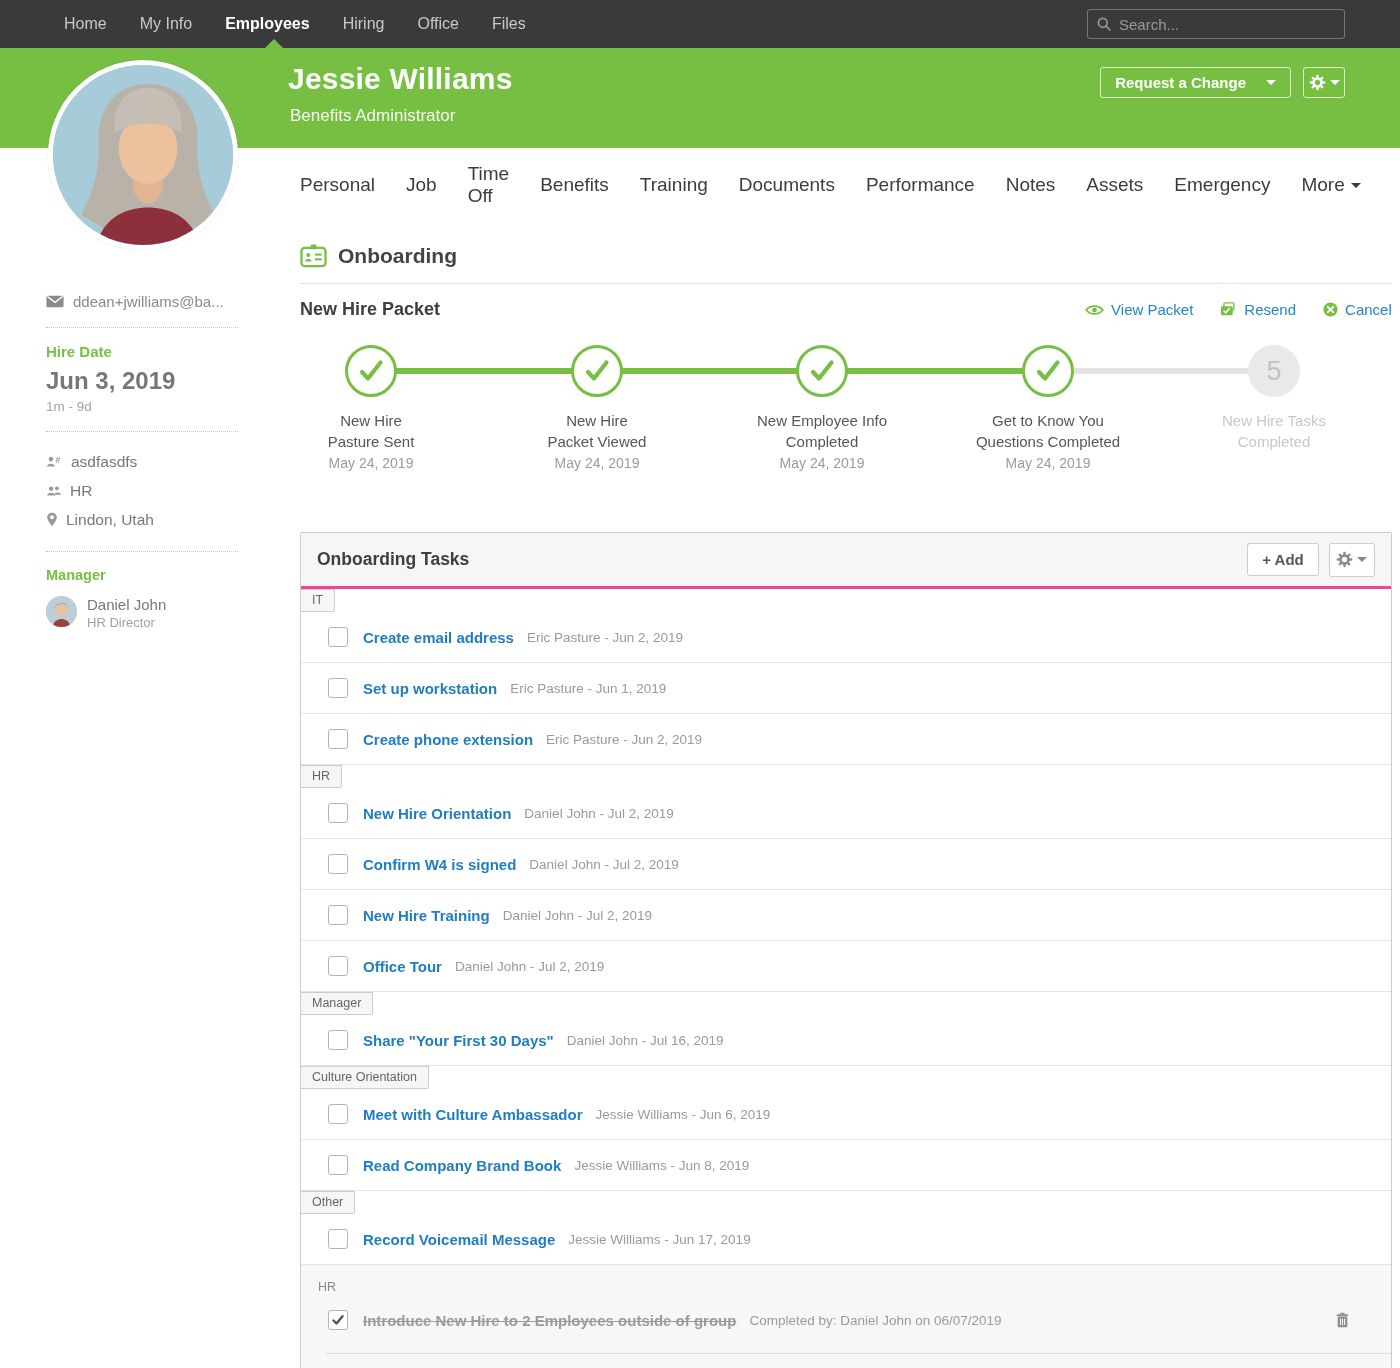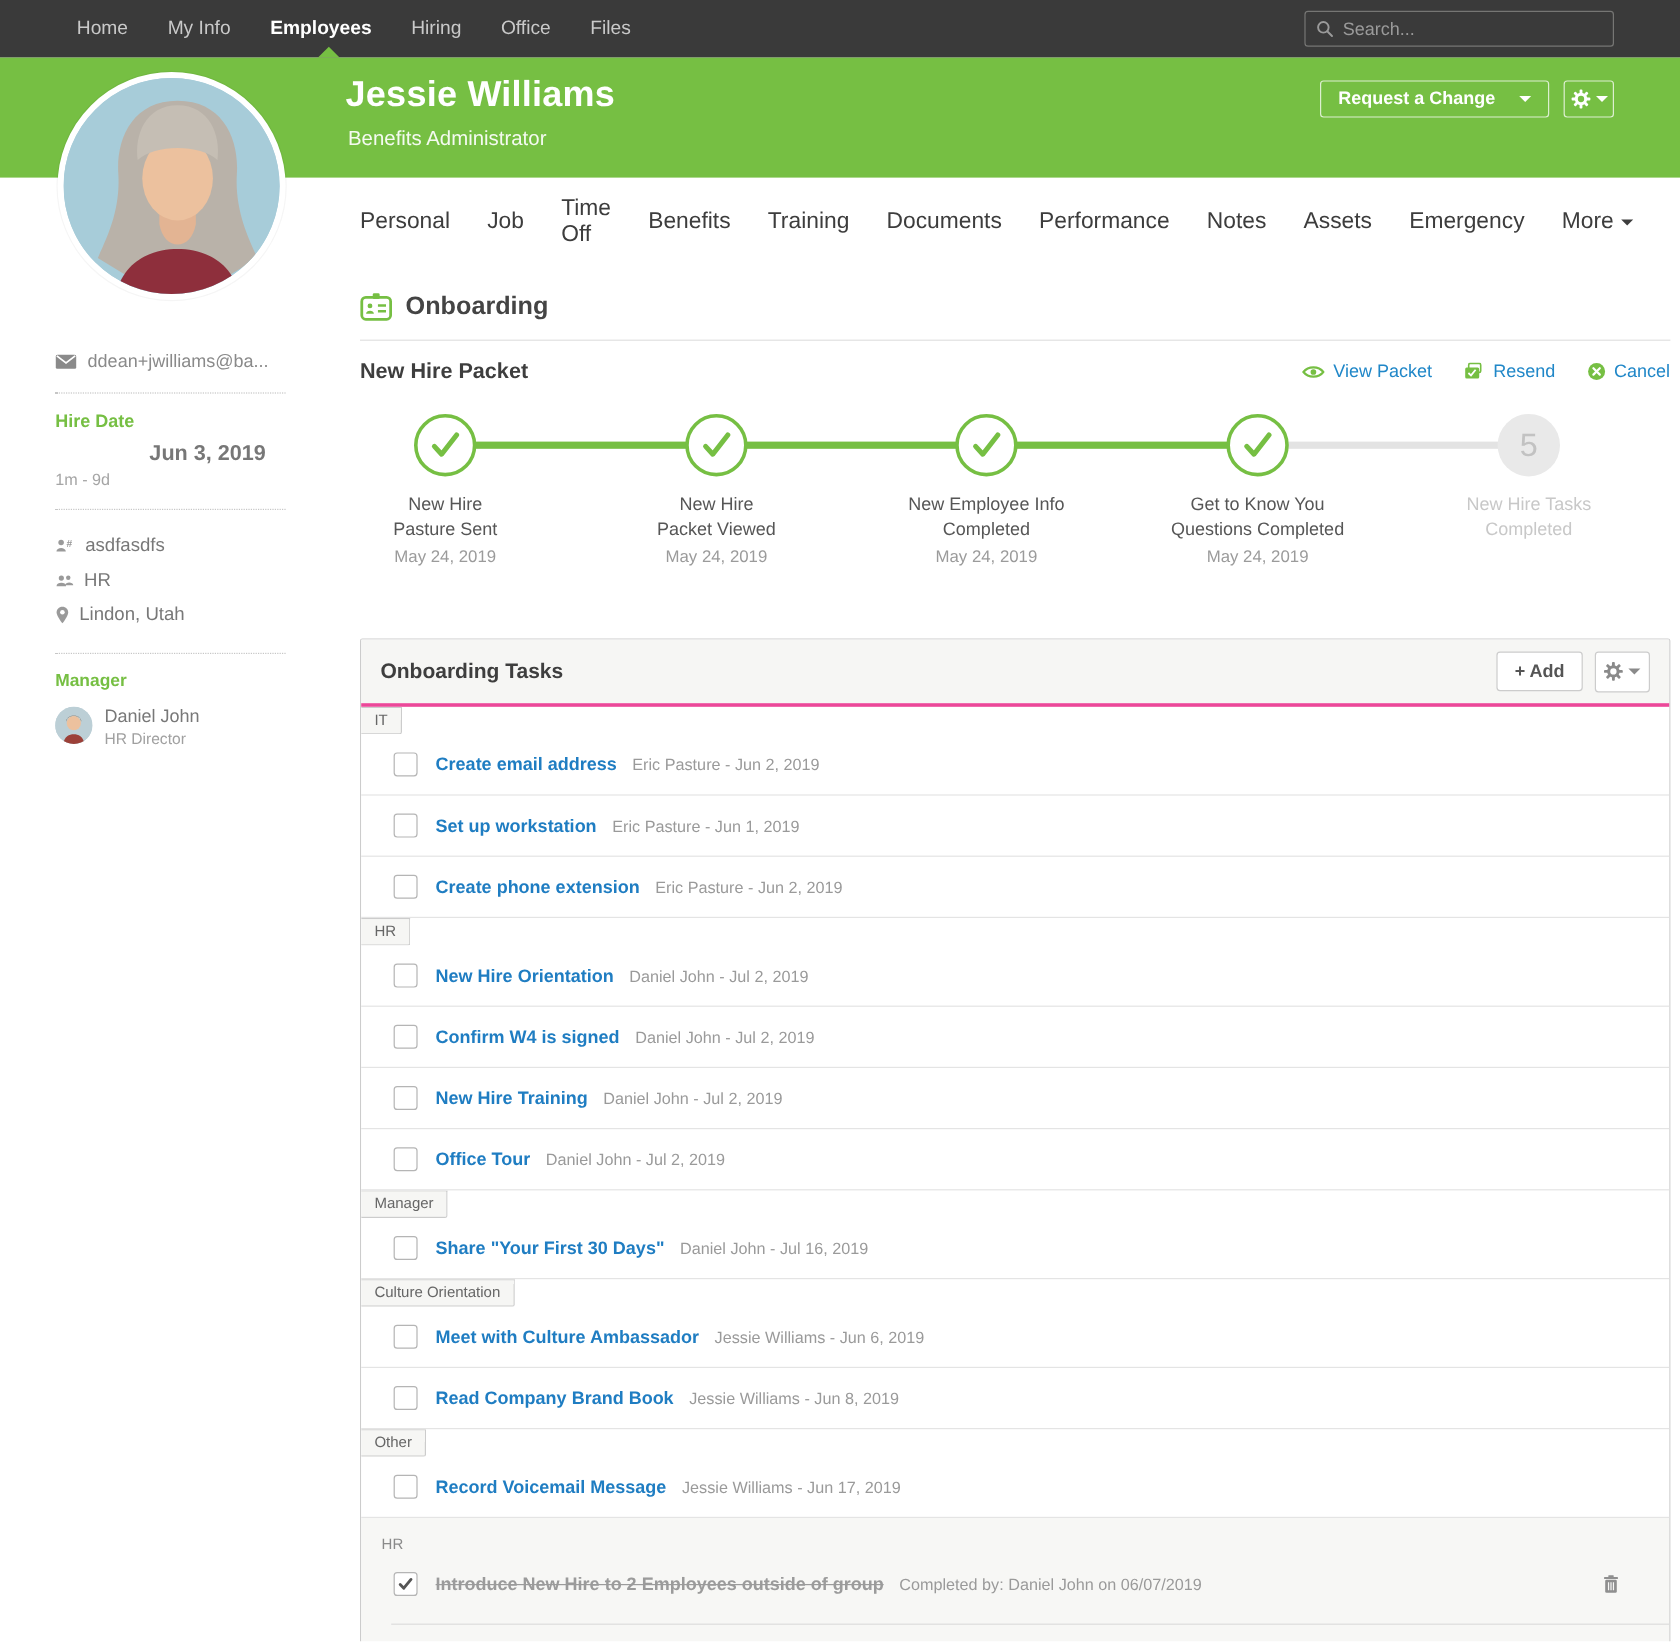--- a/index.html
+++ b/index.html
@@ -36,21 +36,21 @@
 
   
   .layout { display:flex; }
   .sidebar { width:300px; min-width:300px; padding:145px 0 0 46px; }
   .main { flex:1; padding-right:55px; }
 
   
   .side-row { display:flex; gap:9px; color:#8a8a8a; font-size:15px; }
   .dotted { border-bottom:1px dotted #c6c6c6; width:192px; margin:17px 0 15px 0; }
   .green-label { color:#76bf43; font-weight:bold; font-size:15px; }
-  .hire-date { color:#777; font-weight:bold; font-size:18px; margin-top:7px;text-align:center; }
+  .hire-date { color:#777; font-weight:bold; font-size:24px; margin-top:7px; }
   .tenure { color:#a5a5a5; font-size:13.5px; margin-top:4px; }
   .info-row { display:flex; align-items:center; gap:8px; color:#787878; font-size:15.5px; height:29px; }
   .manager-row { display:flex; gap:10px; margin-top:13px; }
   .mini-avatar { width:31px; height:31px; border-radius:50%; overflow:hidden; background:#bccfd6; flex:none; }
   .manager-name { color:#787878; font-size:15px; }
   .manager-title { color:#a0a0a0; font-size:13px; margin-top:2px; }
 
   
   .tabs { display:flex; align-items:center; margin-top:15px; }
   .tab { color:#3d3d3d; font-size:19px; font-weight:400; margin-right:31px; cursor:pointer; display:flex; align-items:center; }

